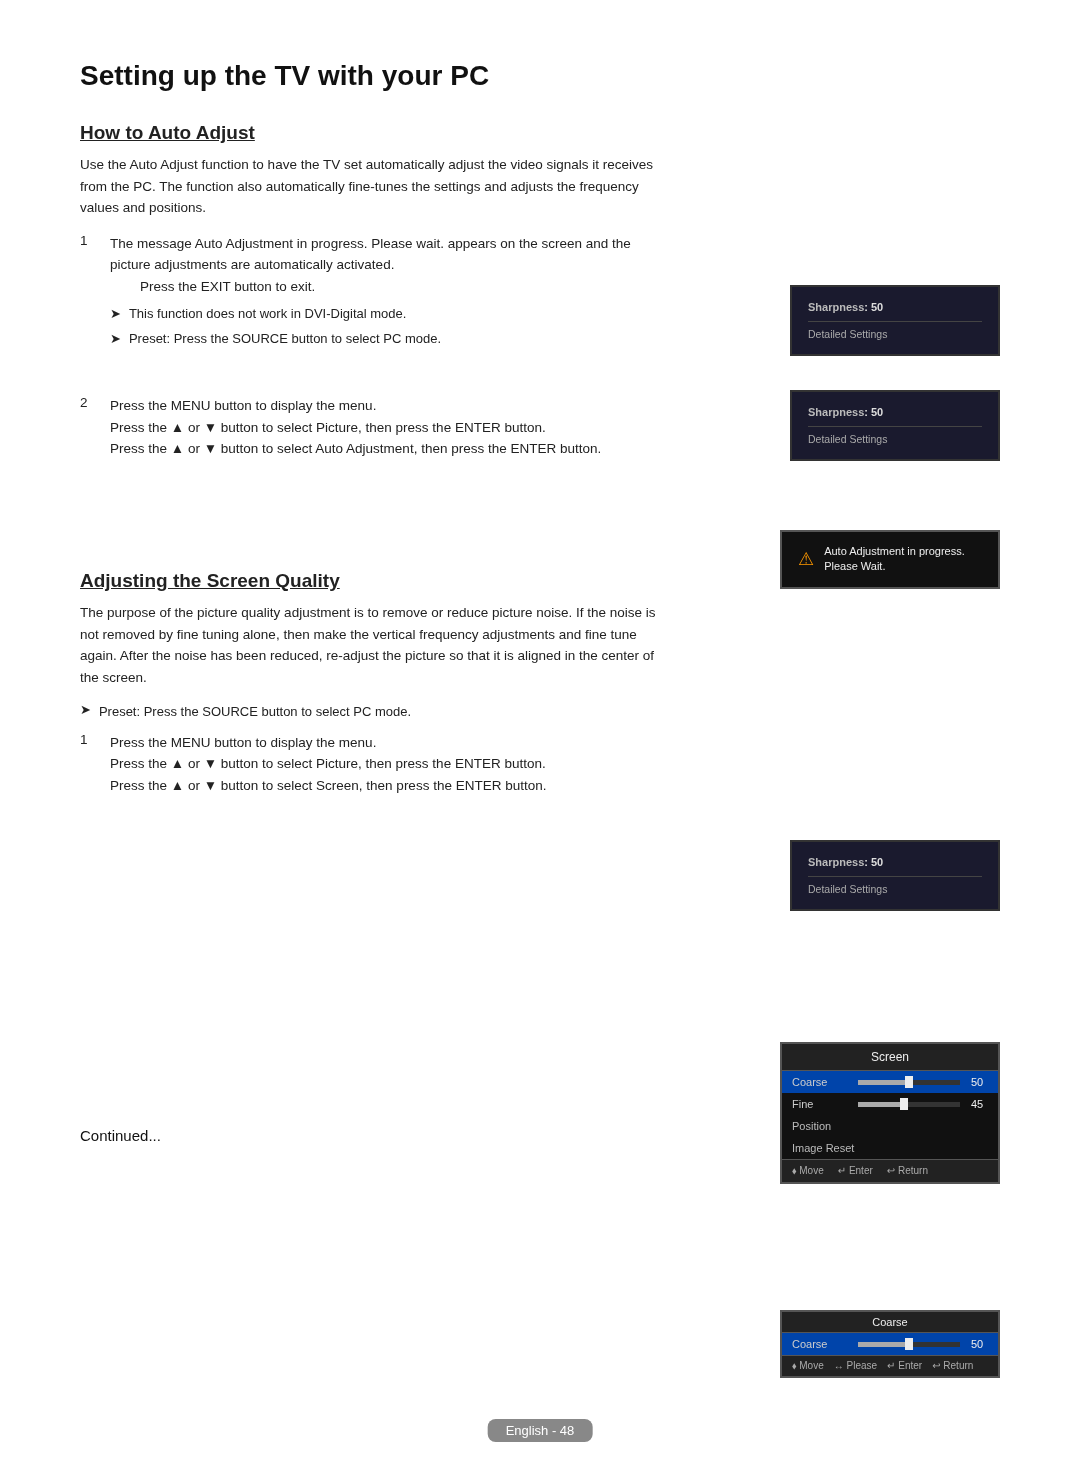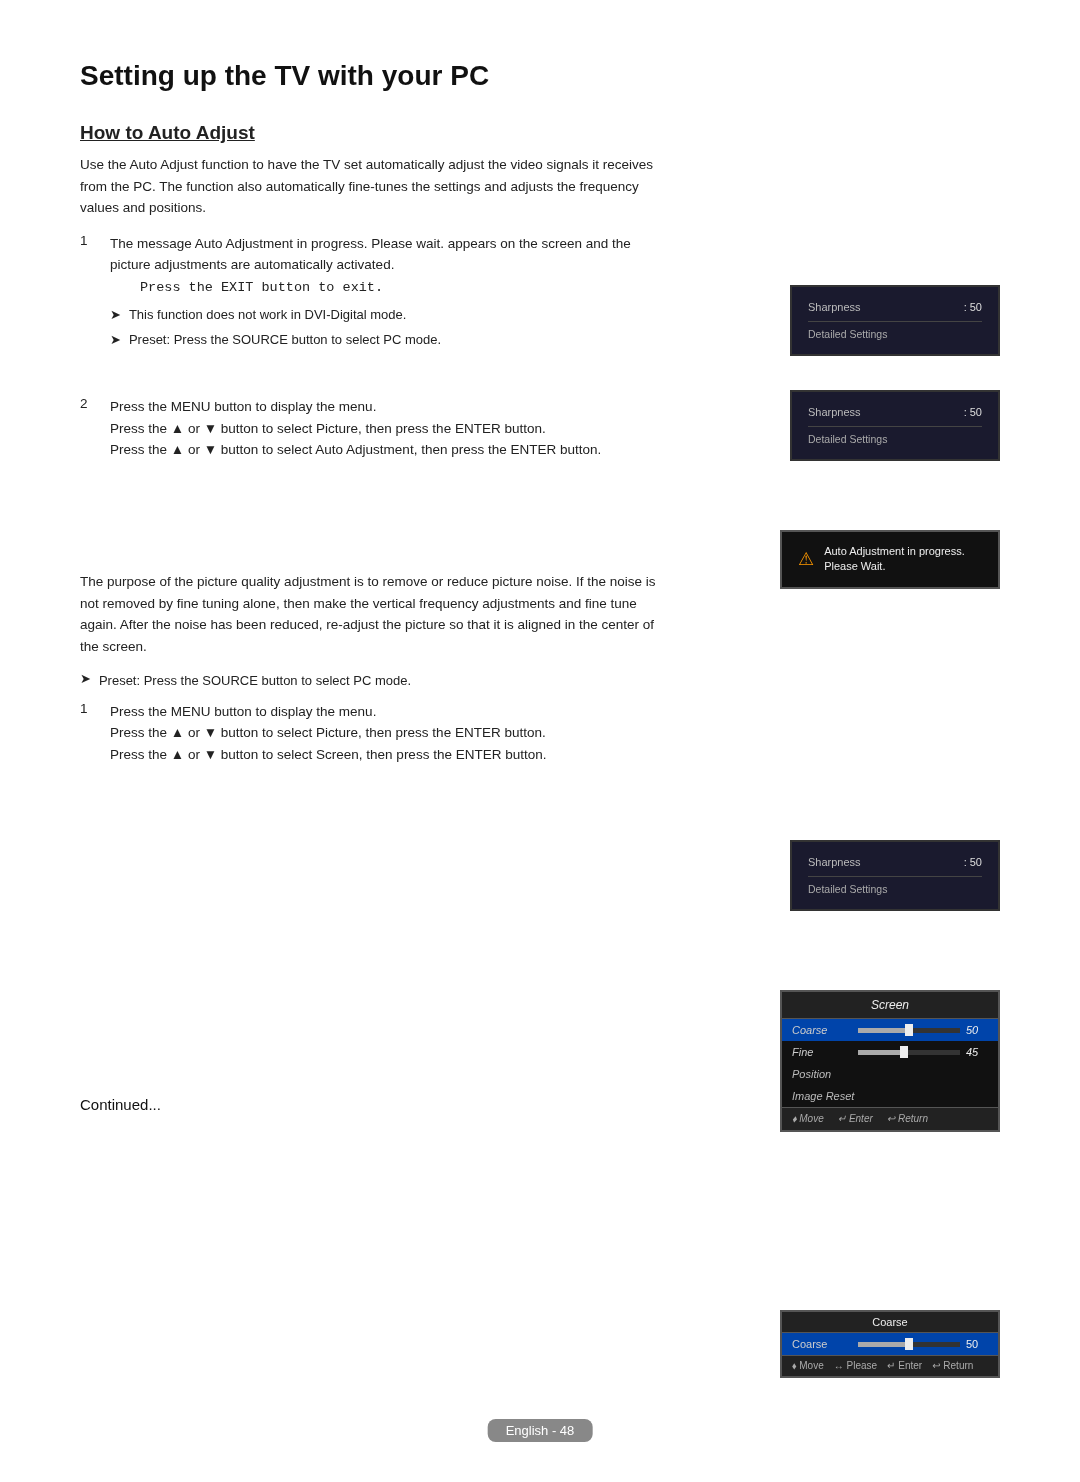--- a/index.html
+++ b/index.html
@@ -72,23 +72,23 @@
       color: #ccc;
       border: 2px solid #333;
     }
     .tv-screenshot-small {
       width: 210px;
       padding: 14px 16px;
       font-size: 11px;
     }
     .tv-row {
       display: flex;
-      justify-content: space-between;
       margin-bottom: 8px;
       color: #ddd;
+      font-weight: bold;
     }
     .tv-row .label { color: #bbb; }
     .tv-row .val { color: #ddd; }
     .tv-divider {
       border-top: 1px solid #444;
       margin: 6px 0;
     }
     .tv-detail { color: #aaa; font-size: 10.5px; }
 
     
@@ -145,21 +145,21 @@
     .screen-popup-label { min-width: 60px; color: #ccc; }
     .screen-popup-bar-wrap { flex: 1; background: #333; height: 5px; position: relative; }
     .screen-popup-bar-fill { background: #aaa; height: 5px; }
     .screen-popup-bar-thumb {
       width: 8px;
       height: 12px;
       background: #eee;
       position: absolute;
       top: -3.5px;
     }
-    .screen-popup-val { min-width: 22px; text-align: left; color: #eee; }
+    .screen-popup-val { min-width: 22px; text-align: center; color: #eee; }
     .screen-popup-plain-row {
       padding: 5px 10px;
       color: #bbb;
     }
     .screen-popup-footer {
       background: #222;
       border-top: 1px solid #555;
       padding: 5px 10px;
       display: flex;
       gap: 14px;
@@ -221,21 +221,21 @@
 
 <div>
   <p class="section-heading">How to Auto Adjust</p>
   <p class="body-text">Use the Auto Adjust function to have the TV set automatically adjust the video signals it receives from the PC. The function also automatically fine-tunes the settings and adjusts the frequency values and positions.</p>
 
   <div class="numbered-item">
     <span class="num">1</span>
     <div class="content">
       <span>The message Auto Adjustment in progress. Please wait. appears on the screen and the picture adjustments are automatically activated.</span>
       <br>
-      <span class="press-exit" style="font-family:Liberation Mono, monospace;">Press the EXIT button to exit.</span>
+      <span class="press-exit" style="font-family:Liberation Sans, sans-serif;">Press the EXIT button to exit.</span>
       <div class="arrow-item" style="margin-left:0; margin-top:6px;">
         <span class="arrow">➤</span>
         <span class="arrow-text">This function does not work in DVI-Digital mode.</span>
       </div>
       <div class="arrow-item" style="margin-left:0;">
         <span class="arrow">➤</span>
         <span class="arrow-text">Preset: Press the SOURCE button to select PC mode.</span>
       </div>
     </div>
   </div>
@@ -271,20 +271,21 @@
 </div>
 
 <div class="auto-adj-popup" style="top: 530px;">
   <span class="warn-icon">⚠</span>
   <span class="msg">Auto Adjustment in progress. Please Wait.</span>
 </div>
 
 <div style="height: 60px;"></div>
 
 <div style="margin-top: 40px;">
+  <p class="section-heading">Adjusting the Screen Quality</p>
   <p class="body-text">The purpose of the picture quality adjustment is to remove or reduce picture noise. If the noise is not removed by fine tuning alone, then make the vertical frequency adjustments and fine tune again. After the noise has been reduced, re-adjust the picture so that it is aligned in the center of the screen.</p>
 
   <div class="arrow-item" style="margin-left:0; margin-bottom:10px;">
     <span class="arrow">➤</span>
     <span class="arrow-text">Preset: Press the SOURCE button to select PC mode.</span>
   </div>
 
   <div class="numbered-item">
     <span class="num">1</span>
     <div class="content">
@@ -297,21 +298,21 @@
 
 <div class="tv-screenshot tv-screenshot-small" style="top: 840px;">
   <div class="tv-row">
     <span class="label">Sharpness</span>
     <span class="val">: 50</span>
   </div>
   <div class="tv-divider"></div>
   <div class="tv-detail">Detailed Settings</div>
 </div>
 
-<div class="screen-popup" style="position:absolute; right:80px; top:990px;font-style:italic;">
+<div class="screen-popup" style="position:absolute; right:80px; top:1042px;">
   <div class="screen-popup-title">Screen</div>
 
   <div class="screen-popup-row highlighted">
     <span class="screen-popup-label">Coarse</span>
     <div class="screen-popup-bar-wrap">
       <div class="screen-popup-bar-fill" style="width:50%;"></div>
       <div class="screen-popup-bar-thumb" style="left: calc(50% - 4px);"></div>
     </div>
     <span class="screen-popup-val">50</span>
   </div>

